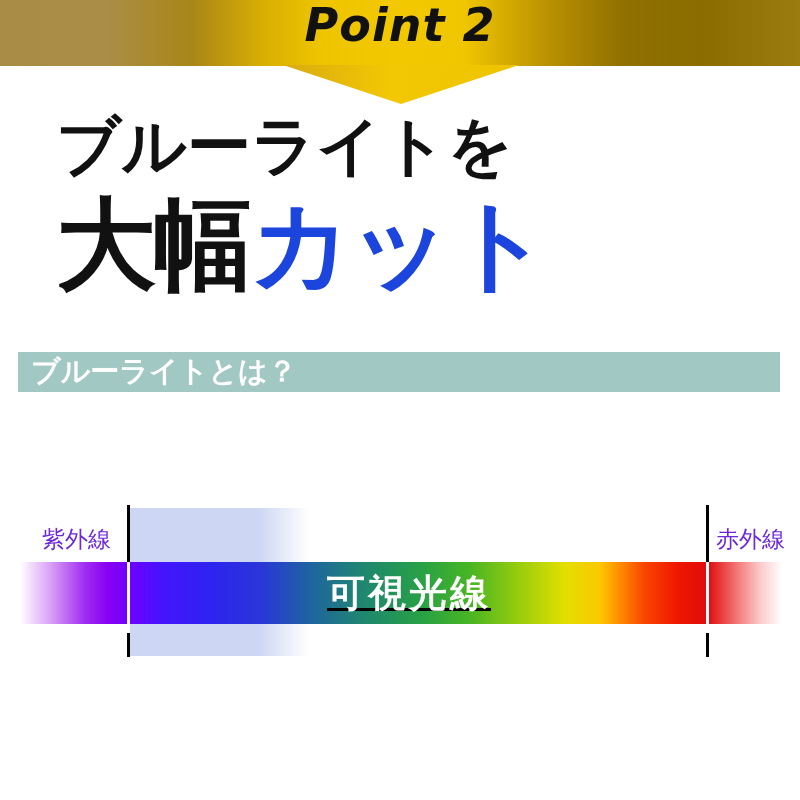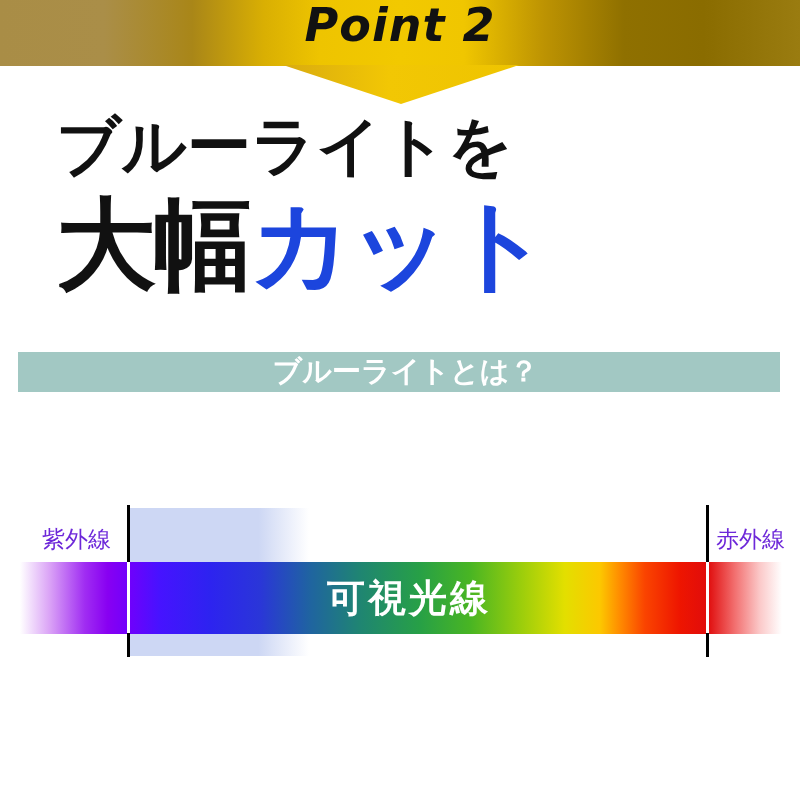--- a/index.html
+++ b/index.html
@@ -31,44 +31,44 @@
   .headline{position:absolute;left:24px;top:104px;color:#111111;
     font-family:"DejaVu Serif",serif;font-weight:600;margin-left:32px;}
   .headline .line1{font-size:64px;line-height:1.32;letter-spacing:0px;}
   .headline .line2{font-size:100px;line-height:1.12;letter-spacing:-3px;}
   .headline .blue{color:#1c45dd;}
 
   
   .section-bar{
     position:absolute;left:18px;top:352px;width:762px;height:40px;
     background:#a2c8c3;display:flex;align-items:center;
-    padding-left:13px;box-sizing:border-box;justify-content:center;
+    padding-left:13px;box-sizing:border-box;
   }
   .section-bar .title{color:#ffffff;font-size:29px;font-weight:600;}
 
   
   .body-text{
     position:absolute;left:18px;top:402px;width:770px;
     color:#111111;font-size:25px;font-weight:600;line-height:37px;
   }
 
   
   .blue-region{
     position:absolute;left:129px;top:508px;width:180px;height:148px;
     background:linear-gradient(90deg,#cdd7f4 0%,#cdd7f4 72%,rgba(205,215,244,0) 100%);
   }
   .spectrum-bar{
-    position:absolute;left:20px;top:562px;width:762px;height:72px;
+    position:absolute;left:20px;top:562px;width:762px;height:62px;
     background:linear-gradient(90deg,
       #ffffff 0%, #d9a0f6 4%, #a02df2 8.5%, #8800f2 11.5%, #7000fc 14.3%,
       #4613ff 18.4%, #2d23f0 24.9%, #2a36d8 31.5%, #1f64a0 38.1%, #1f8572 44.6%,
       #27a046 52.5%, #49b523 59.1%, #99cd0c 65.6%, #e3df00 71.5%, #fcc800 76.1%,
       #ff8c00 78.7%, #fa4400 82%, #ee1500 86.6%, #e00c0c 90.3%, #f26f6f 93.8%,
       #fbc9c9 97.1%, #ffffff 100%);
-    display:flex;align-items:center;justify-content:center;
+    display:flex;align-items:center;justify-content:center;text-decoration:underline;
   }
   .visible-light-label{
     color:#ffffff;font-size:38px;font-weight:700;letter-spacing:3px;
     transform:translateX(8px);
   }
   .divider-line{
     position:absolute;top:505px;width:3px;height:152px;
     background:linear-gradient(180deg,#000 0%,#000 37.5%,#fff 37.5%,#fff 84.2%,#000 84.2%,#000 100%);
   }
   .divider-left{left:127px;}

